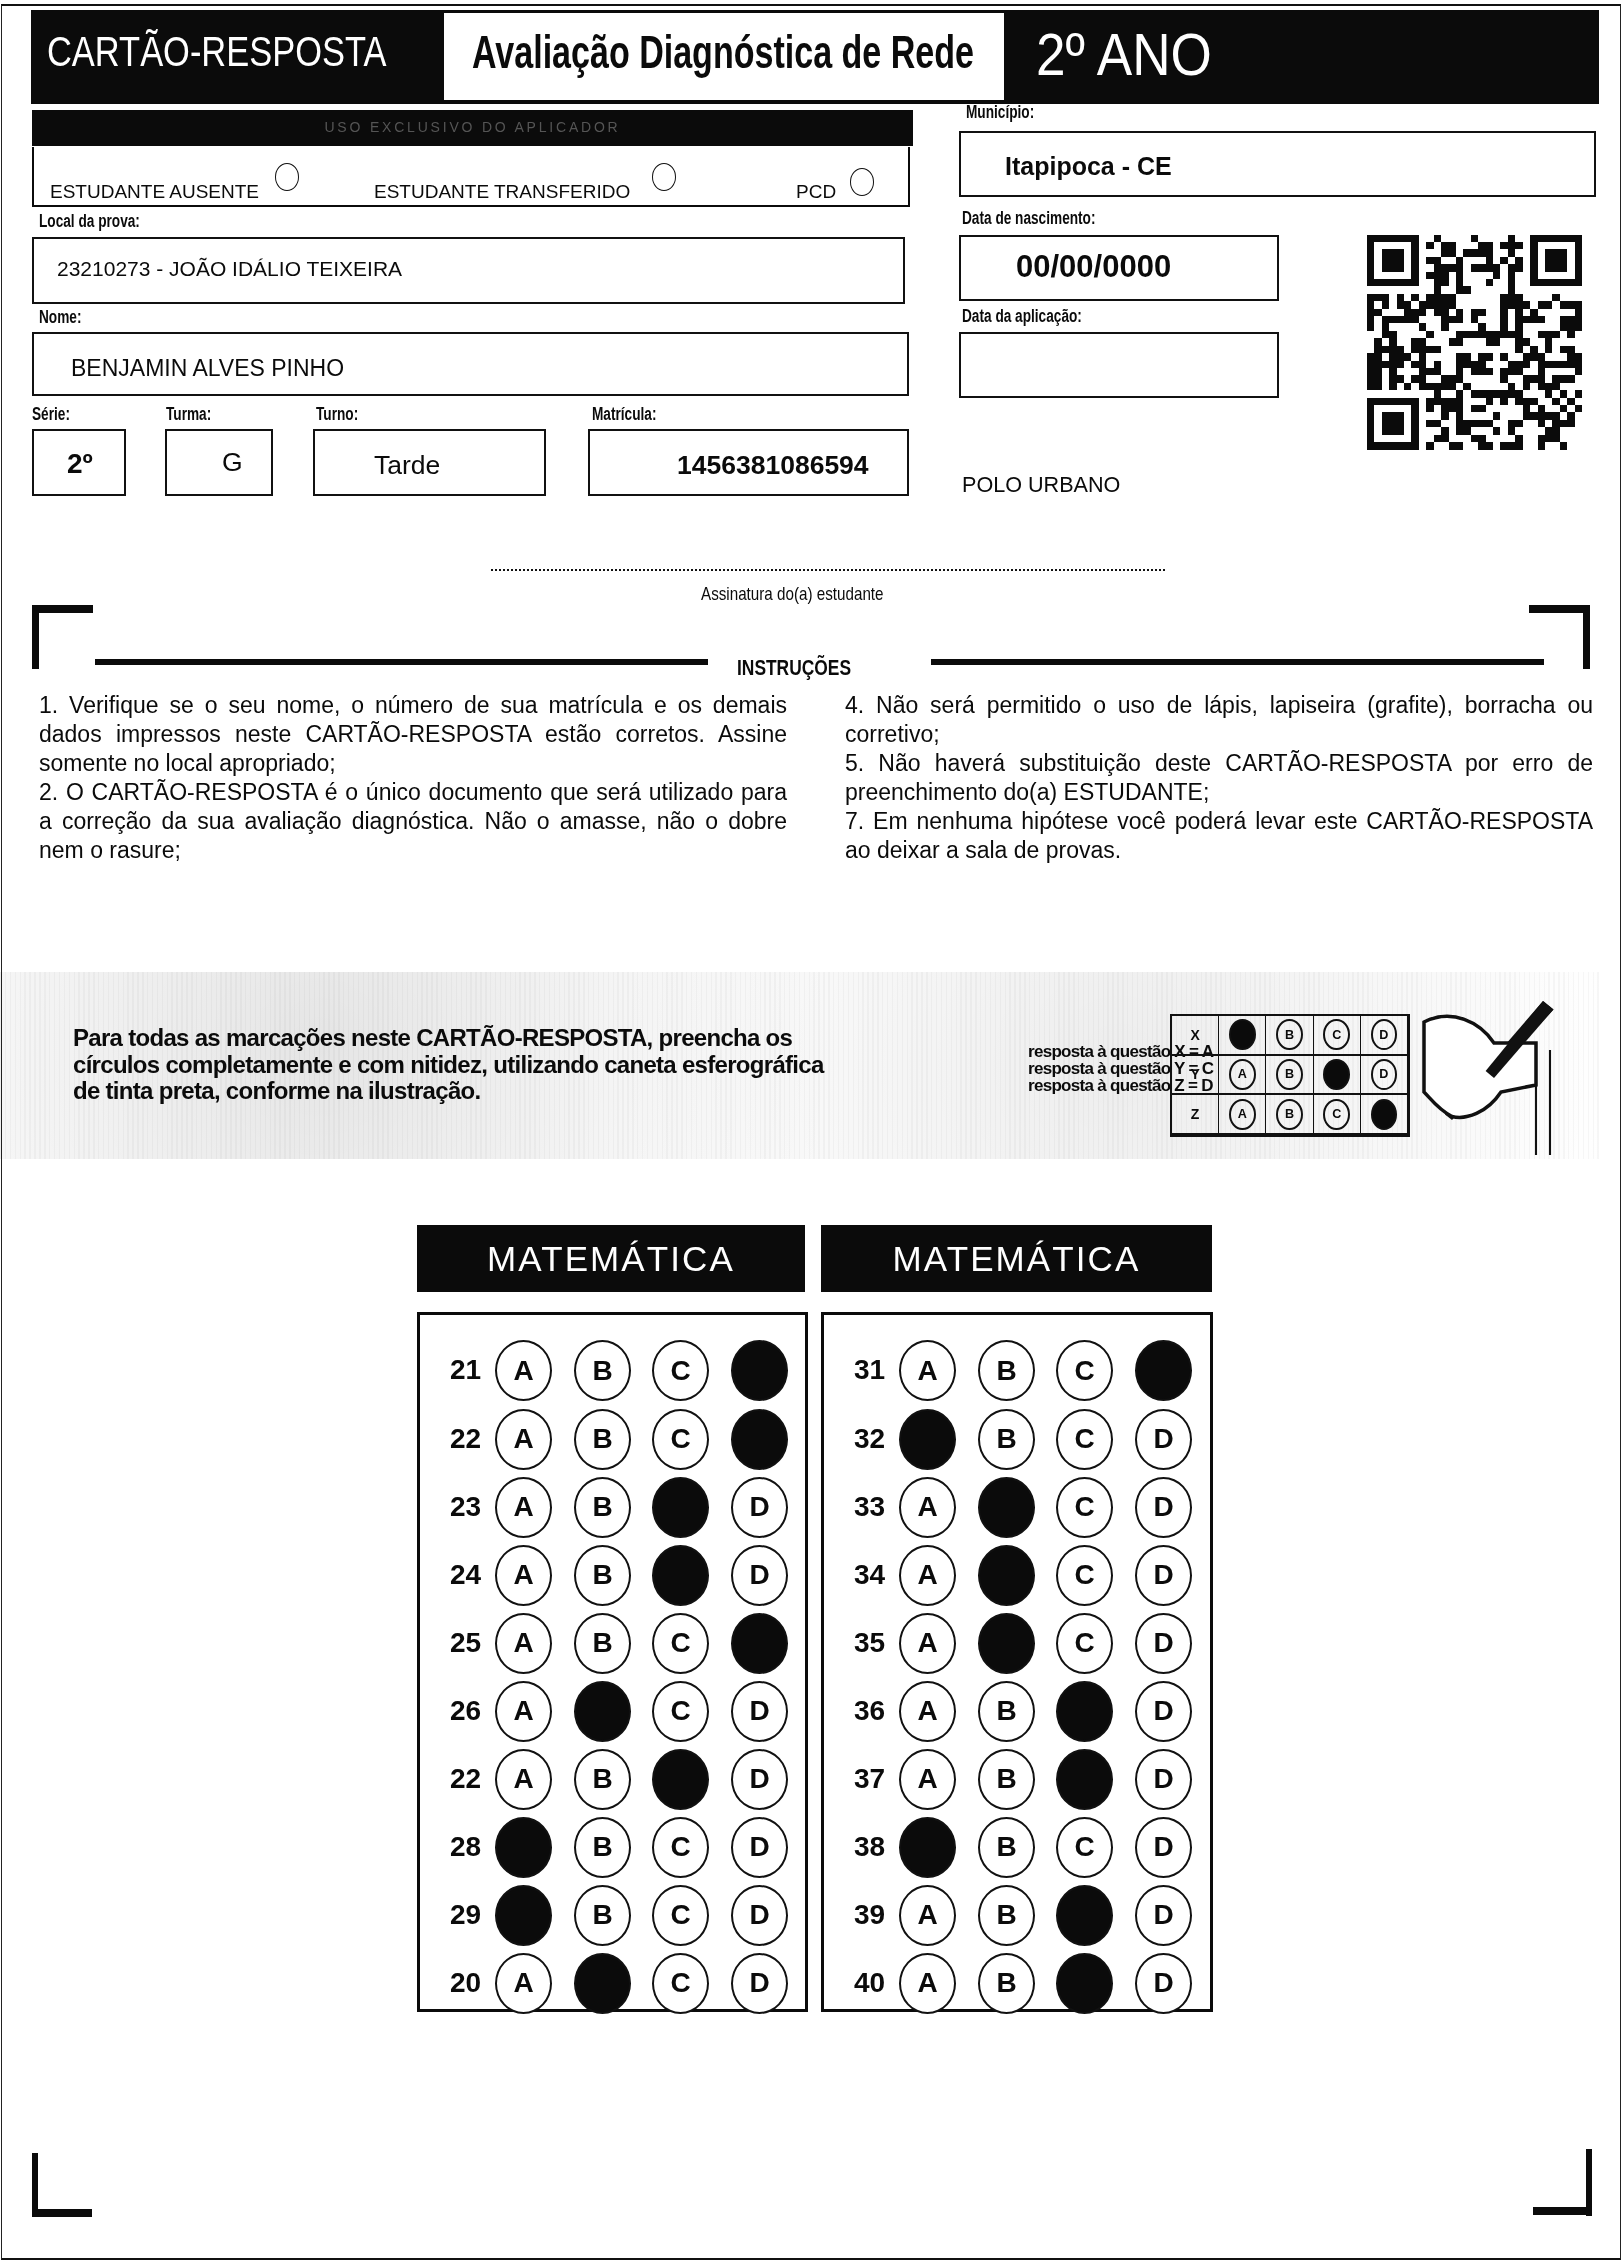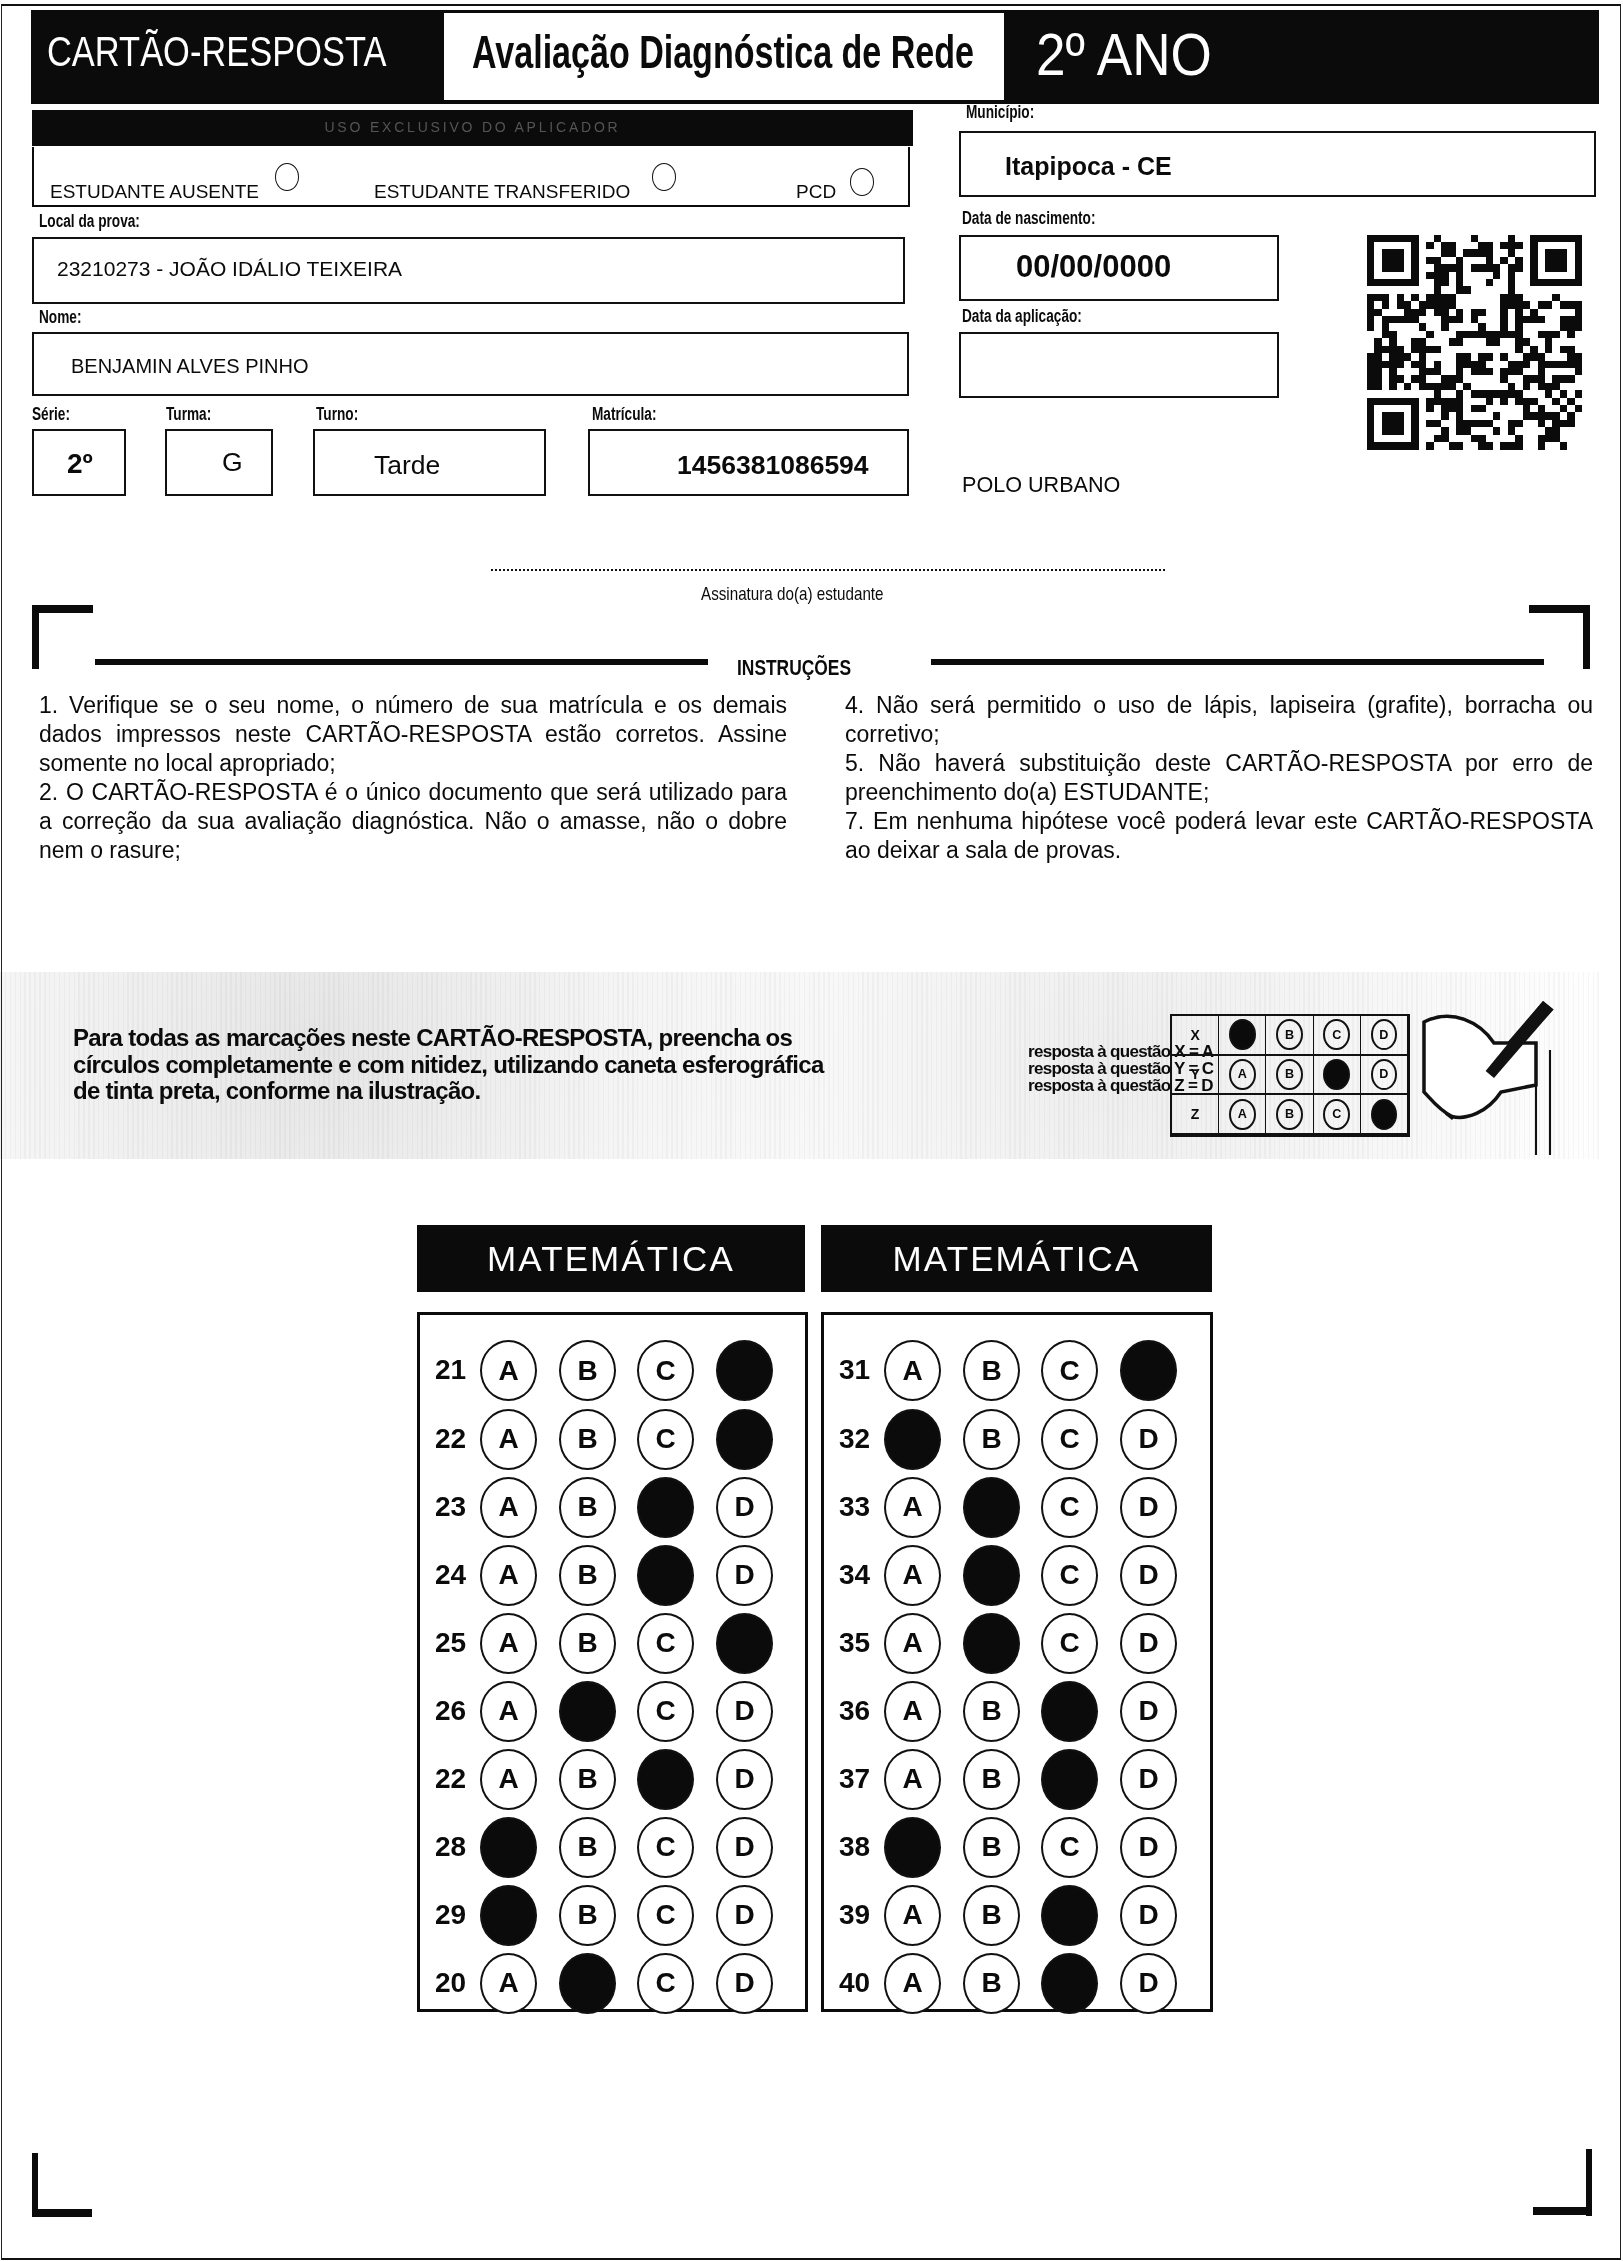--- a/index.html
+++ b/index.html
@@ -24,21 +24,21 @@
   
   .apl-bar { left:32px; top:110px; width:881px; height:36px; background:#0b0b0b; }
   .apl-bar-text { left:32px; top:119px; width:881px; text-align:center; color:#555;
                   font-size:14px; letter-spacing:2.8px; }
   .apl-box { left:32px; top:147px; width:878px; height:60px; border:2.1px solid #0b0b0b; border-top:none; box-sizing:border-box; }
   .apl-opt { font-size:19px; top:181px; }
   .circ-small { width:24px; height:28px; border:1.4px solid #111; border-radius:50%; box-sizing:border-box; }
 
   .lbl { font-size:17.5px; font-weight:bold; transform:scaleX(0.78); transform-origin:left center; white-space:nowrap; }
   .field { border:2.1px solid #111; box-sizing:border-box; background:#fff; }
-  .fval { font-size:20px; white-space:nowrap; }
+  .fval { font-size:23px; white-space:nowrap; }
 
   
   .qr { left:1367px; top:233px; width:215px; height:218px; }
 
   .sigline { left:491px; top:569px; width:674px; border-top:2.8px dotted #111; }
   .sigtext { left:701px; top:583px; font-size:19px; transform:scaleX(0.8); transform-origin:left center; white-space:nowrap; }
 
   .corner { background:#0b0b0b; }
 
   .instr-title { left:737px; top:655px; font-size:22.3px; font-weight:bold; transform:scaleX(0.78); transform-origin:left center; }
@@ -60,21 +60,21 @@
              display:grid; grid-template-columns:repeat(5, 1fr); grid-template-rows:repeat(3,1fr); }
   .ex-cell { border-right:1.4px solid #111; border-bottom:2.1px solid #111; display:flex; align-items:center; justify-content:center; font-weight:bold; font-size:14px; }
   .ex-bub { width:26.5px; height:31px; border:2.1px solid #111; border-radius:50%; box-sizing:border-box;
             display:flex; align-items:center; justify-content:center; font-size:12.6px; font-weight:bold; }
   .ex-bub.filled { background:#0b0b0b; }
 
   
   .sec-head { top:1225px; height:67px; background:#0b0b0b; color:#fff; font-size:35px; letter-spacing:2.1px;
               display:flex; align-items:center; justify-content:center; }
   .sec-box { top:1312px; height:700px; border:3.5px solid #0b0b0b; box-sizing:border-box; background:#fff; }
-  .qrow { position:absolute; left:1px; height:70px; width:100%;padding-left:8px; }
+  .qrow { position:absolute; left:16px; height:70px; width:100%;padding-left:8px; }
   .qnum { position:absolute; left:14px; top:19.5px; font-size:28px; font-weight:bold; width:42px; }
   .bub { position:absolute; top:5.6px; width:57px; height:61px; border:2.8px solid #111; border-radius:50%; box-sizing:border-box;
          display:flex; align-items:center; justify-content:center; font-size:28px; font-weight:bold; background:#fff; }
   .bub.filled { background:#0b0b0b; color:#0b0b0b; }
 </style>
 </head>
 <body>
 
 <div class="page-border"></div>
 

